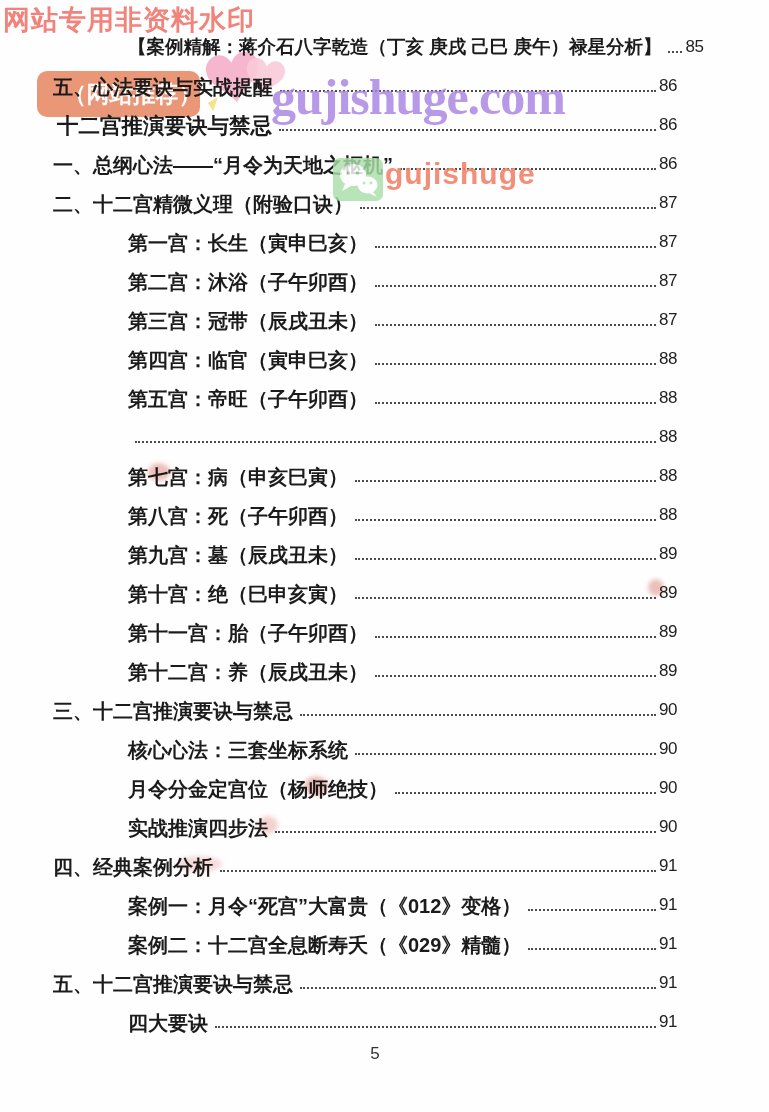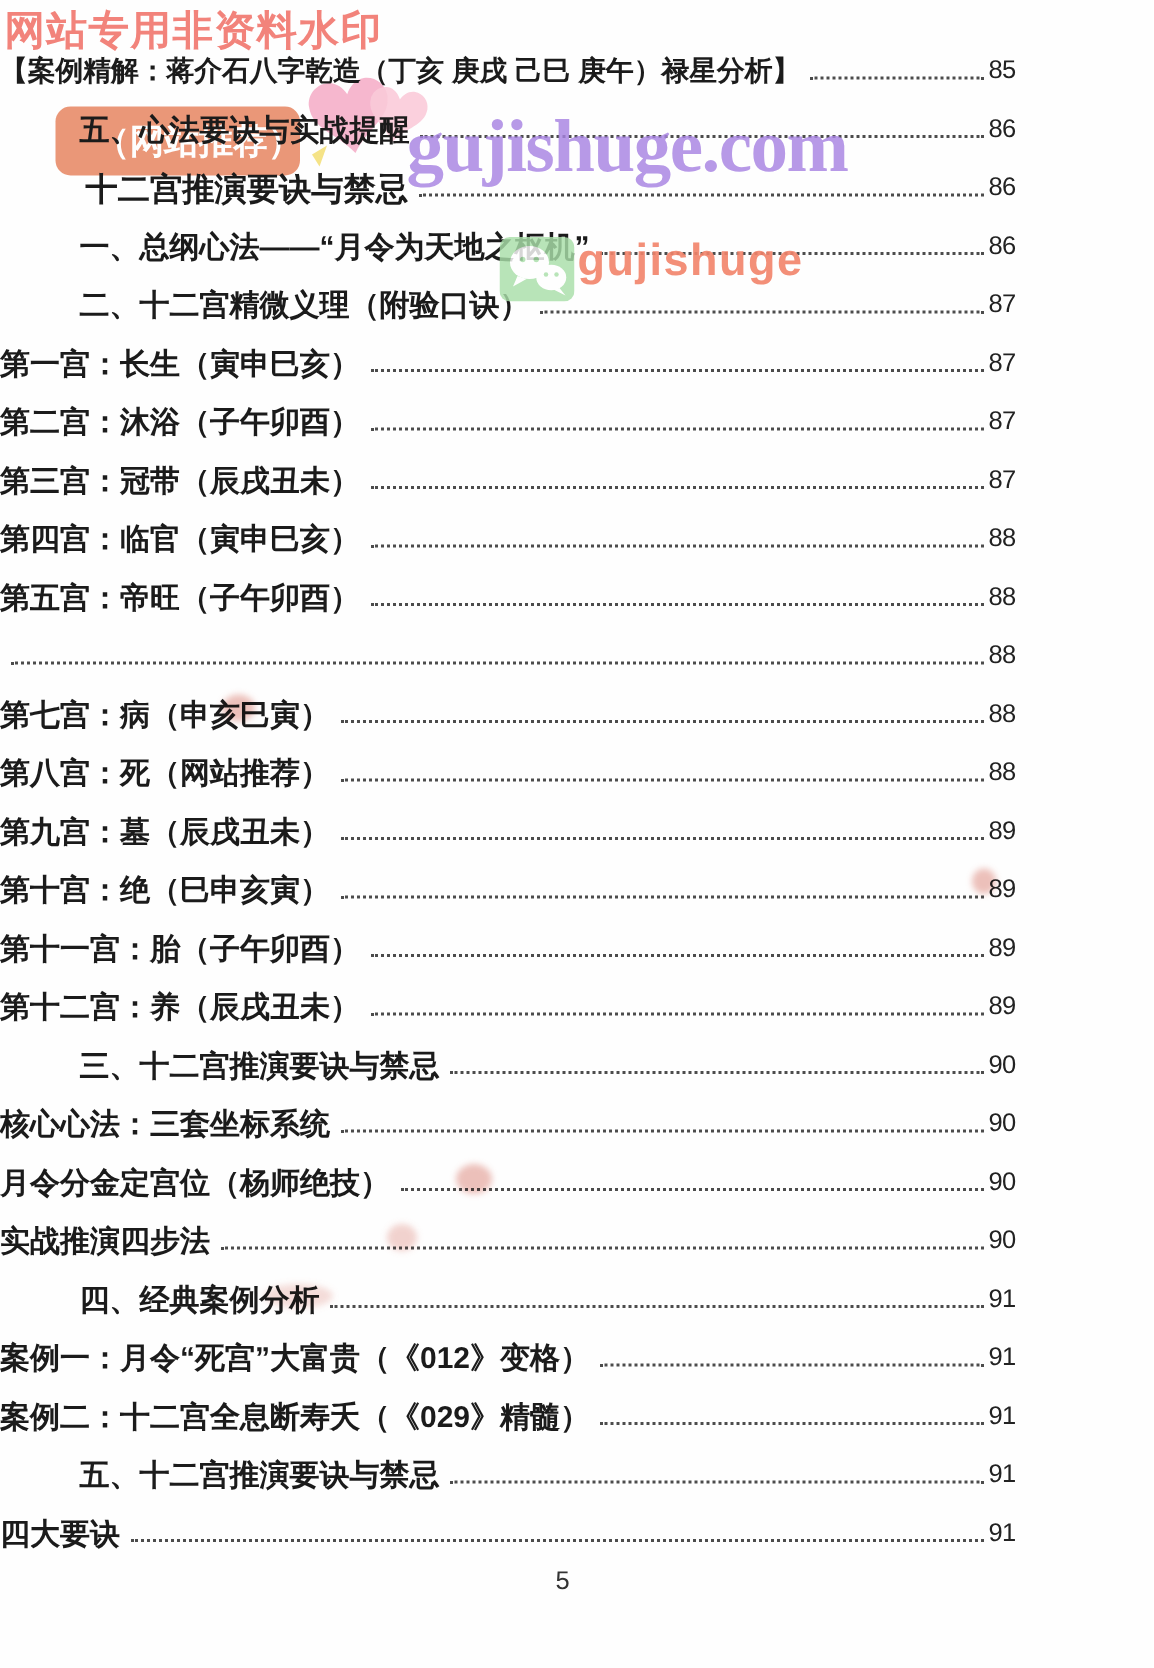--- a/index.html
+++ b/index.html
@@ -24,21 +24,21 @@
   .smudge{position:absolute;border-radius:50%;background:rgba(198,62,45,0.32);
           filter:blur(2px);mix-blend-mode:multiply;z-index:6;}
 
   
   .toc{position:absolute;left:0;top:35px;width:769px;z-index:2;}
   .row{display:flex;align-items:flex-start;height:39px;padding-right:92px;box-sizing:border-box;}
   .row .lbl{font-weight:700;font-size:20px;line-height:1.3;white-space:nowrap;color:#1b1b1b;}
   .row.lvl0{padding-left:57px;}
   .row.lvl0 .lbl{font-size:21.5px;}
   .row.lvl1{padding-left:53px;}
-  .row.lvl2{}
+  .row.lvl2{padding-left:128px;}
   .row.small .lbl{font-size:18.5px;}
   .leader{flex:1;min-width:14px;border-bottom:2.4px dotted #4c4c4c;height:16px;margin:0 3px 0 7px;}
   .pg{font-size:17px;line-height:1.45;font-weight:500;letter-spacing:-0.5px;color:#222;}
 
   .pageno{position:absolute;left:0;top:1044px;width:750px;text-align:center;
           font-size:17px;color:#333;z-index:2;}
 </style>
 </head>
 <body>
 
@@ -115,21 +115,21 @@
       <div class="row lvl2">
         <span class="leader"></span>
         <span class="pg">88</span>
       </div>
       <div class="row lvl2">
         <span class="lbl">第七宫：病（申亥巳寅）</span>
         <span class="leader"></span>
         <span class="pg">88</span>
       </div>
       <div class="row lvl2">
-        <span class="lbl">第八宫：死（网站推荐）</span>
+        <span class="lbl">第八宫：死（子午卯酉）</span>
         <span class="leader"></span>
         <span class="pg">88</span>
       </div>
       <div class="row lvl2">
         <span class="lbl">第九宫：墓（辰戌丑未）</span>
         <span class="leader"></span>
         <span class="pg">89</span>
       </div>
       <div class="row lvl2">
         <span class="lbl">第十宫：绝（巳申亥寅）</span>

